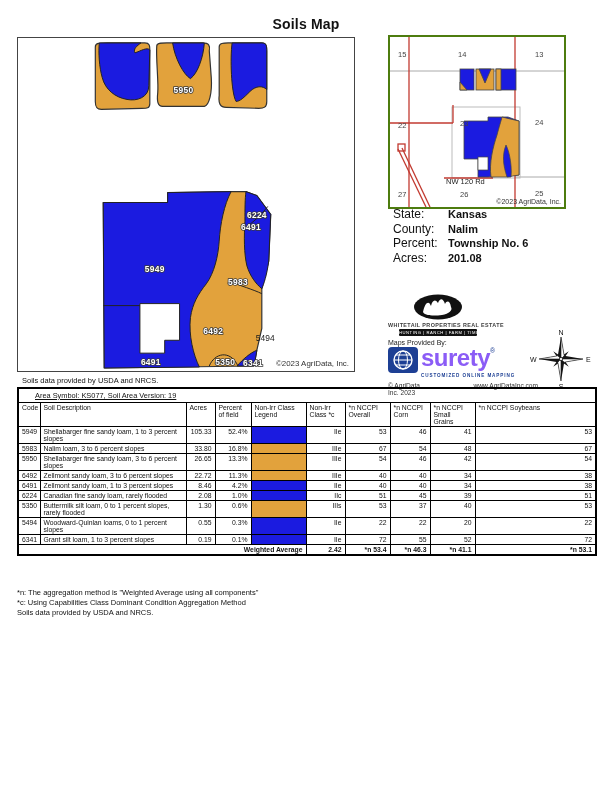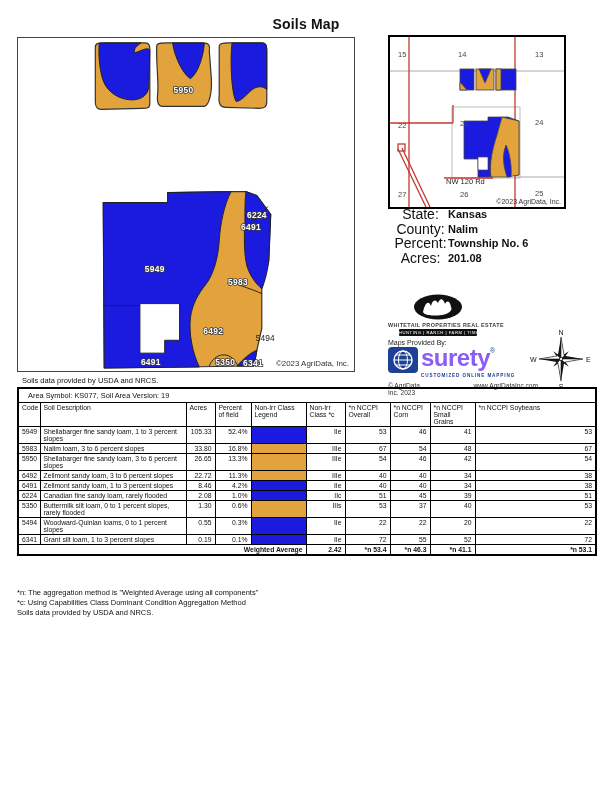--- a/index.html
+++ b/index.html
@@ -9,28 +9,28 @@
   }
   .abs{position:absolute;}
   #page-title{top:16px;left:0;width:612px;text-align:center;font-size:14px;font-weight:bold;letter-spacing:.2px;}
   
   #main-map{top:37px;left:17px;width:338px;height:335px;border:1.5px solid #444;background:#fff;box-sizing:border-box;}
   #main-map svg{display:block;}
   .soil-label{font-size:8.5px;font-weight:bold;fill:#fff;stroke:#3a3a3a;stroke-width:1.6px;paint-order:stroke;letter-spacing:.3px;}
   .plain-label{font-size:8.5px;fill:#1a1a1a;}
   .map-copyright{font-size:8px;fill:#333;}
   
-  #locator-map{top:35px;left:388px;width:174px;height:170px;border:2px solid #000000;background:#fff;box-sizing:content-box;}
+  #locator-map{top:35px;left:388px;width:174px;height:170px;border:2px solid #4d7c0f;background:#fff;box-sizing:content-box;}
   .section-num{font-size:7.5px;fill:#444;}
   .road-label{font-size:7.5px;fill:#222;}
   .loc-copyright{font-size:7px;fill:#333;}
   
   #info-block{top:207px;left:393px;width:180px;}
   .info-row{display:flex;height:14.6px;align-items:center;}
-  .info-label{width:55px;font-size:14px;text-align:center;}
+  .info-label{width:55px;font-size:12px;}
   .info-value{font-size:11px;font-weight:bold;}
   
   #whitetail{top:293px;left:388px;width:100px;text-align:center;}
   #whitetail-text{font-size:5.4px;font-weight:bold;color:#3c3c3c;letter-spacing:.4px;white-space:nowrap;margin-top:1px;}
   #whitetail-bar{margin:1px auto 0;width:78px;background:#111;color:#fff;font-size:4.2px;letter-spacing:.5px;padding:1px 0;border-radius:1px;white-space:nowrap;}
   #surety{top:339px;left:388px;width:150px;}
   #maps-provided{font-size:7px;color:#222;margin-bottom:1px;}
   .surety-row{display:flex;align-items:flex-start;}
   #surety-word{font-size:24px;font-weight:bold;color:#8b5cf6;line-height:22px;letter-spacing:-.5px;}
   #surety-reg{font-size:7px;color:#1d3f94;vertical-align:top;}
@@ -38,21 +38,21 @@
   #agridata-line{display:flex;gap:40px;font-size:6.6px;color:#333;margin-top:4px;}
   #compass{top:327px;left:529px;width:64px;height:64px;}
   .compass-label{font-size:7px;fill:#111;}
   
   #soils-note-top{top:376px;left:22px;font-size:7.5px;}
   #soils-table{top:387px;left:17px;}
   table{border-collapse:collapse;table-layout:fixed;width:578px;font-size:6.8px;}
   th,td{border:1px solid #000;padding:1px 3px;vertical-align:top;overflow:hidden;}
   th{font-weight:normal;text-align:left;}
   td.num,th.num{text-align:right;}
-  tr.area-row td{font-size:7.4px;padding:2px 9px;}
+  tr.area-row td{font-size:7.4px;padding:2px 16px;text-decoration:underline;}
   table{border:2px solid #000;}
   .wavg td{font-weight:bold;text-align:right;}
   
   #footnotes{top:588px;left:17px;font-size:7.5px;line-height:1.35;}
 </style>
 </head>
 <body>
 
 <div class="abs" id="page-title">Soils Map</div>
 

